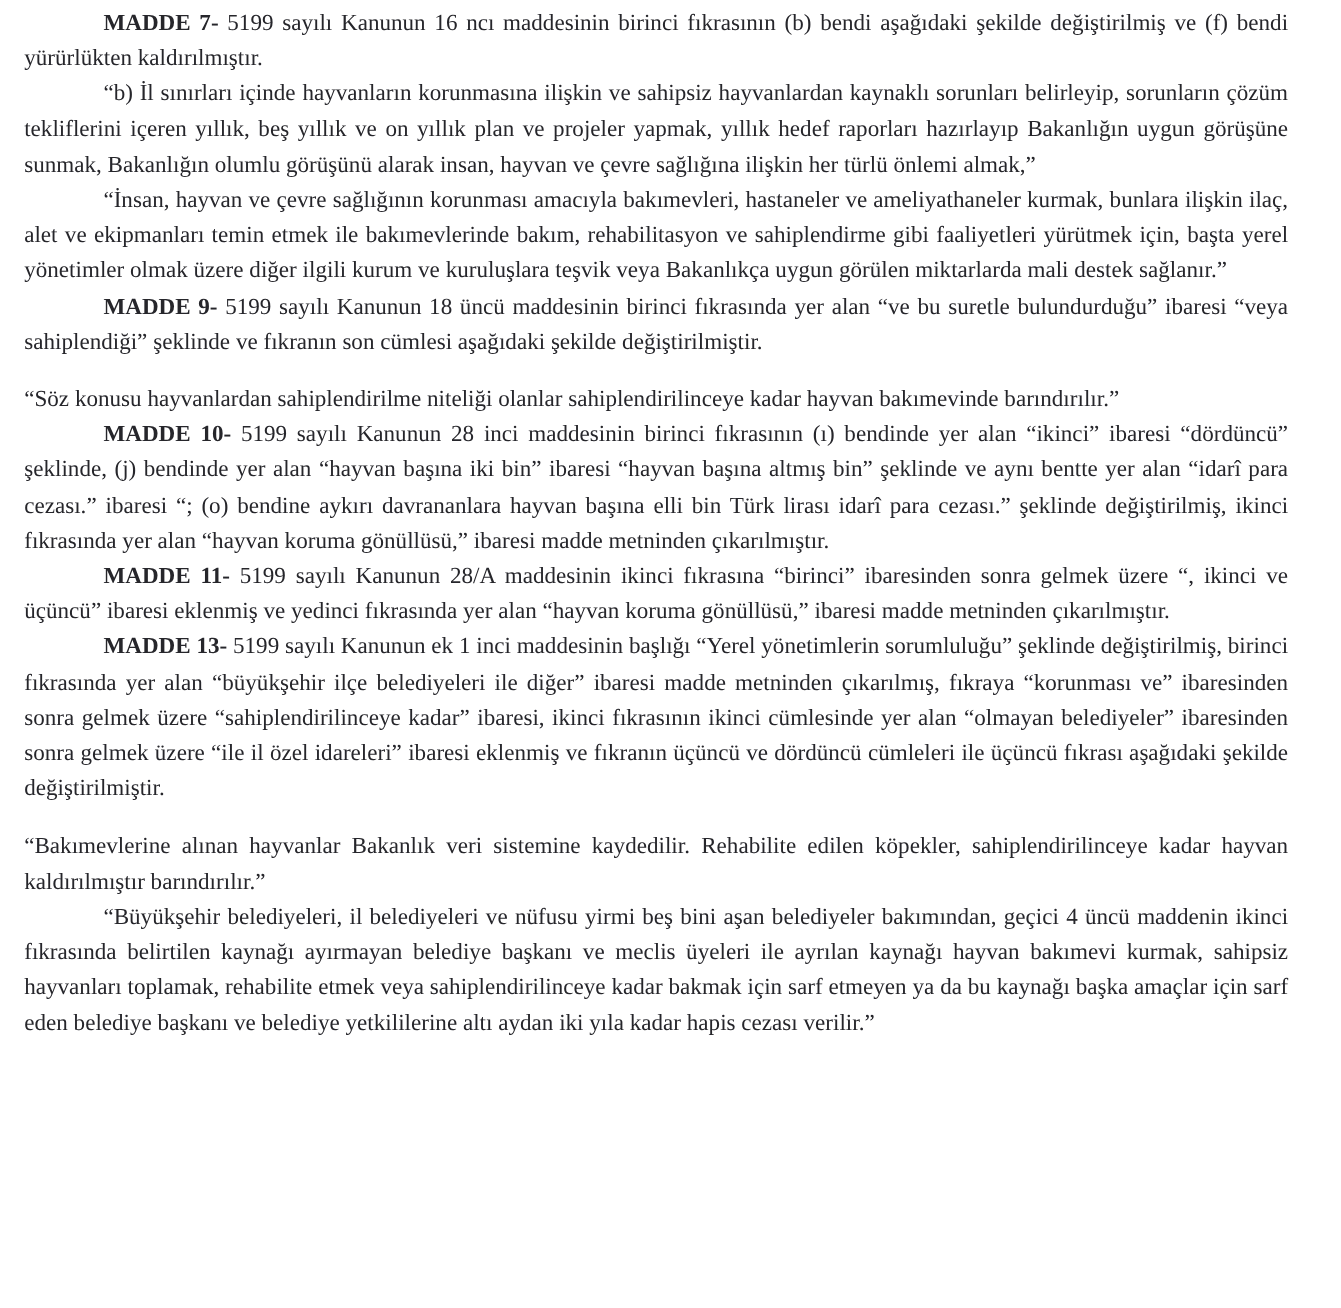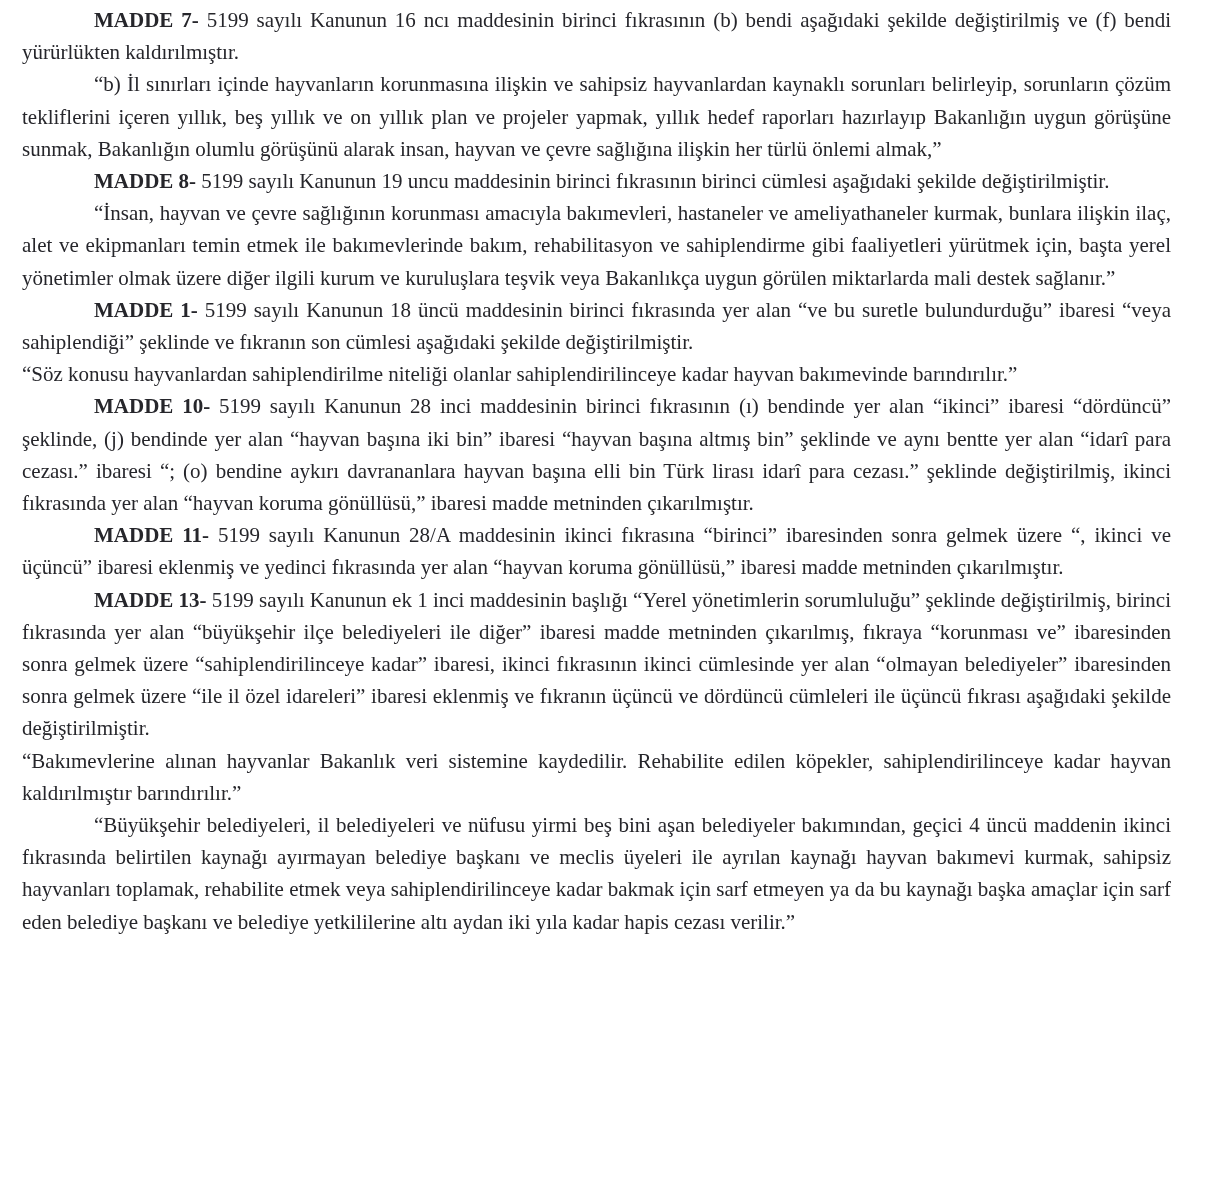--- a/index.html
+++ b/index.html
@@ -19,39 +19,39 @@
     color: #26262b;
     text-align: justify;
     -webkit-font-smoothing: antialiased;
   }
   .page p {
     margin: 0;
     text-indent: 72px;
   }
   .page p.flush {
     text-indent: 0;
+    margin-top: 20px;
   }
   .lead {
     font-weight: bold;
   }
 </style>
 </head>
 <body>
 
 <div class="page">
 
   <p><b class="lead">MADDE 7-</b><span> 5199 sayılı Kanunun 16 ncı maddesinin birinci fıkrasının (b) bendi aşağıdaki şekilde değiştirilmiş ve (f) bendi yürürlükten kaldırılmıştır.</span></p>
 
   <p><span>“b) İl sınırları içinde hayvanların korunmasına ilişkin ve sahipsiz hayvanlardan kaynaklı sorunları belirleyip, sorunların çözüm tekliflerini içeren yıllık, beş yıllık ve on yıllık plan ve projeler yapmak, yıllık hedef raporları hazırlayıp Bakanlığın uygun görüşüne sunmak, Bakanlığın olumlu görüşünü alarak insan, hayvan ve çevre sağlığına ilişkin her türlü önlemi almak,”</span></p>
 
-  <p><b class="lead">MADDE 8-</b><span> 5199 sayılı Kanunun 19 uncu maddesinin birinci fıkrasının birinci cümlesi aşağıdaki şekilde değiştirilmiştir.</span></p>
 
   <p><span>“İnsan, hayvan ve çevre sağlığının korunması amacıyla bakımevleri, hastaneler ve ameliyathaneler kurmak, bunlara ilişkin ilaç, alet ve ekipmanları temin etmek ile bakımevlerinde bakım, rehabilitasyon ve sahiplendirme gibi faaliyetleri yürütmek için, başta yerel yönetimler olmak üzere diğer ilgili kurum ve kuruluşlara teşvik veya Bakanlıkça uygun görülen miktarlarda mali destek sağlanır.”</span></p>
 
-  <p><b class="lead">MADDE 1-</b><span> 5199 sayılı Kanunun 18 üncü maddesinin birinci fıkrasında yer alan “ve bu suretle bulundurduğu” ibaresi “veya sahiplendiği” şeklinde ve fıkranın son cümlesi aşağıdaki şekilde değiştirilmiştir.</span></p>
+  <p><b class="lead">MADDE 9-</b><span> 5199 sayılı Kanunun 18 üncü maddesinin birinci fıkrasında yer alan “ve bu suretle bulundurduğu” ibaresi “veya sahiplendiği” şeklinde ve fıkranın son cümlesi aşağıdaki şekilde değiştirilmiştir.</span></p>
 
   <p class="flush"><span>“Söz konusu hayvanlardan sahiplendirilme niteliği olanlar sahiplendirilinceye kadar hayvan bakımevinde barındırılır.”</span></p>
 
   <p><b class="lead">MADDE 10-</b><span> 5199 sayılı Kanunun 28 inci maddesinin birinci fıkrasının (ı) bendinde yer alan “ikinci” ibaresi “dördüncü” şeklinde, (j) bendinde yer alan “hayvan başına iki bin” ibaresi “hayvan başına altmış bin” şeklinde ve aynı bentte yer alan “idarî para cezası.” ibaresi “; (o) bendine aykırı davrananlara hayvan başına elli bin Türk lirası idarî para cezası.” şeklinde değiştirilmiş, ikinci fıkrasında yer alan “hayvan koruma gönüllüsü,” ibaresi madde metninden çıkarılmıştır.</span></p>
 
   <p><b class="lead">MADDE 11-</b><span> 5199 sayılı Kanunun 28/A maddesinin ikinci fıkrasına “birinci” ibaresinden sonra gelmek üzere “, ikinci ve üçüncü” ibaresi eklenmiş ve yedinci fıkrasında yer alan “hayvan koruma gönüllüsü,” ibaresi madde metninden çıkarılmıştır.</span></p>
 
 
   <p><b class="lead">MADDE 13-</b><span> 5199 sayılı Kanunun ek 1 inci maddesinin başlığı “Yerel yönetimlerin sorumluluğu” şeklinde değiştirilmiş, birinci fıkrasında yer alan “büyükşehir ilçe belediyeleri ile diğer” ibaresi madde metninden çıkarılmış, fıkraya “korunması ve” ibaresinden sonra gelmek üzere “sahiplendirilinceye kadar” ibaresi, ikinci fıkrasının ikinci cümlesinde yer alan “olmayan belediyeler” ibaresinden sonra gelmek üzere “ile il özel idareleri” ibaresi eklenmiş ve fıkranın üçüncü ve dördüncü cümleleri ile üçüncü fıkrası aşağıdaki şekilde değiştirilmiştir.</span></p>
 

